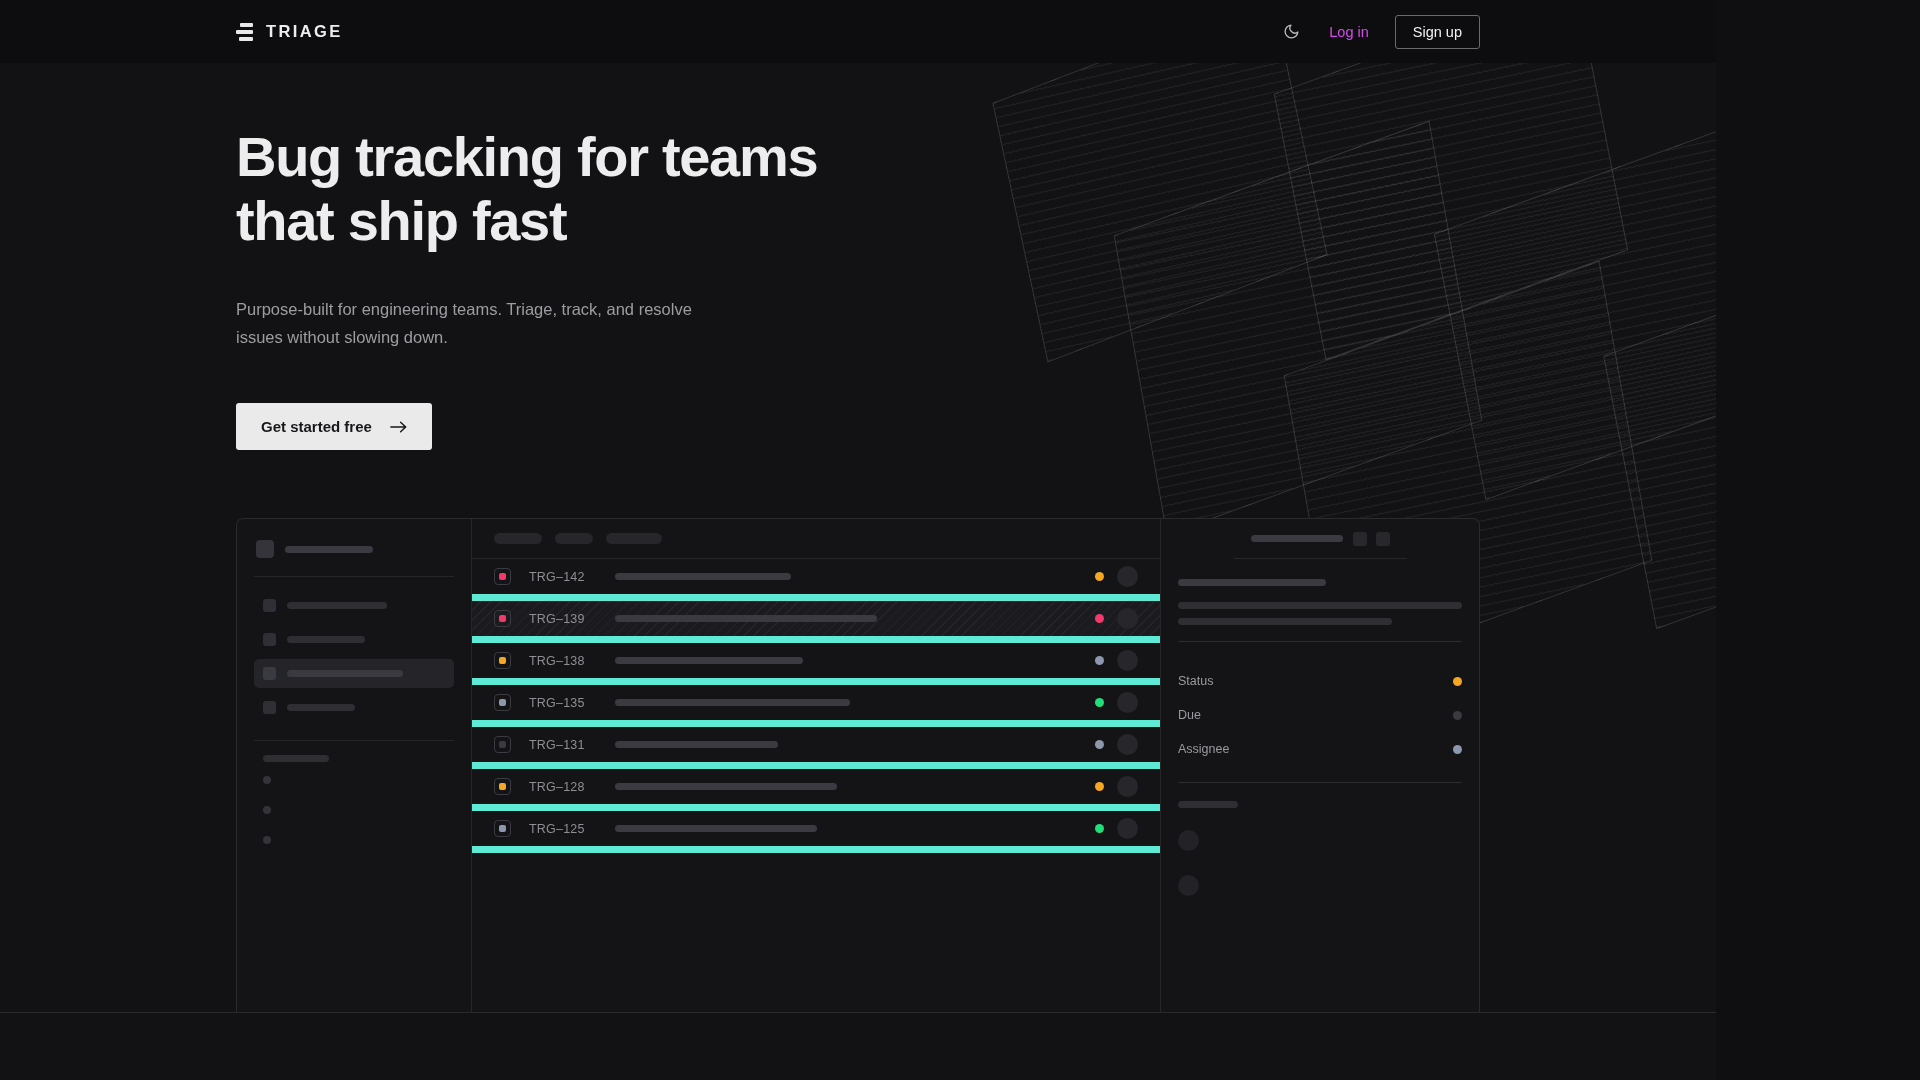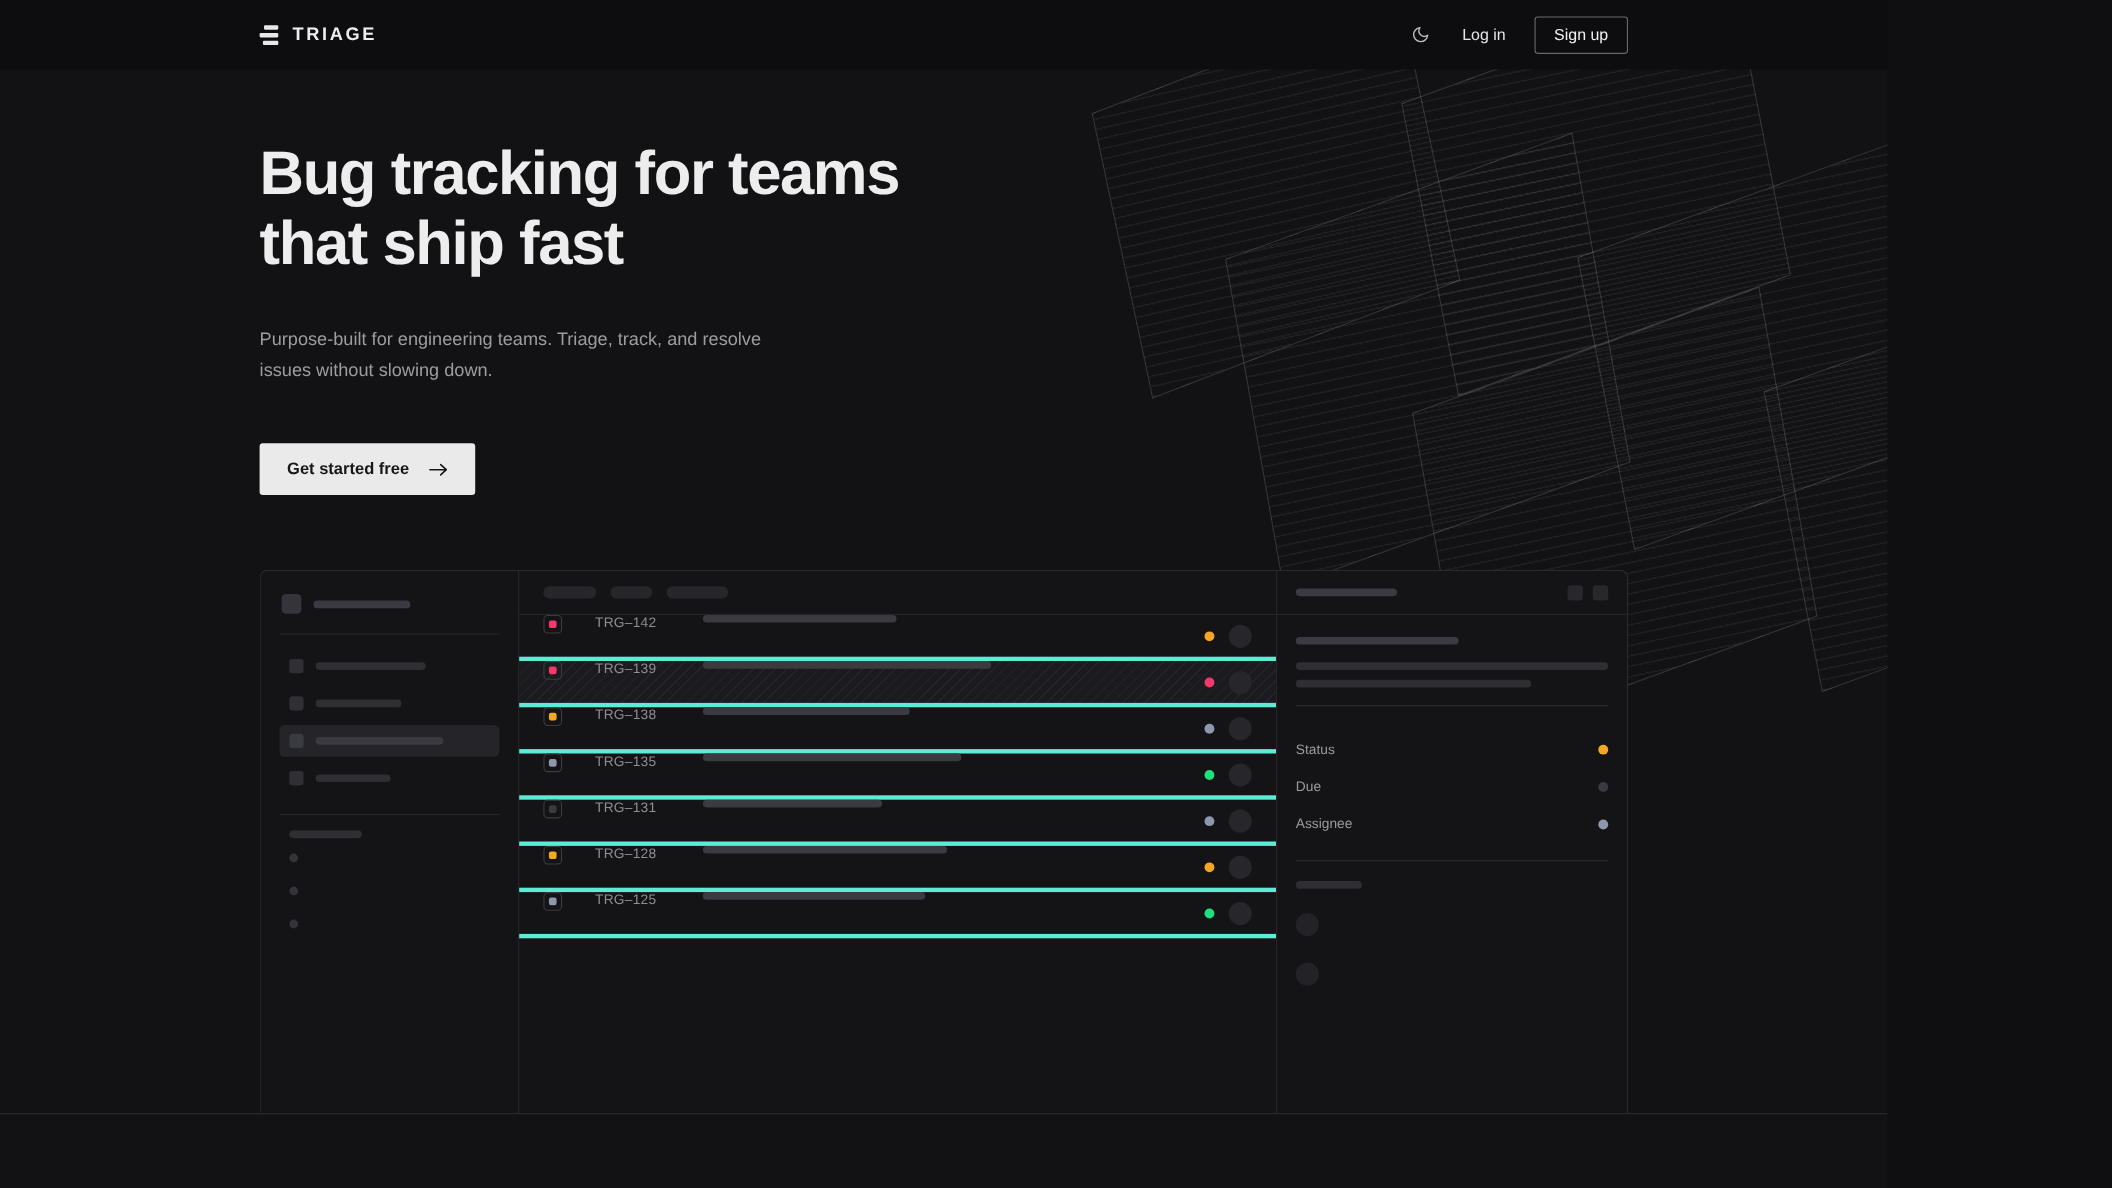--- a/index.html
+++ b/index.html
@@ -51,21 +51,21 @@
   .brand-mark i:nth-child(2) { width:17px; margin-left:0; }
   .brand-mark i:nth-child(3) { width:14px; margin-left:3px; }
   .brand-name {
     font-size:16.5px; font-weight:700; letter-spacing:2.4px; color:#ededee;
   }
   .nav-right { margin-left:auto; display:flex; align-items:center; gap:26px; }
   .icon-btn {
     width:24px; height:24px; display:flex; align-items:center; justify-content:center;
     color:#b9b9bb; cursor:pointer;
   }
-  .nav-link { font-size:14.5px; color:#e5e5e5; cursor:pointer; }
+  .nav-link { font-size:14.5px; color:#d946ef; cursor:pointer; }
   .btn-outline {
     border:1px solid #6a6a6e; border-radius:3px;
     padding:8px 17px; font-size:14.5px; color:#f2f2f3;
     background:transparent; cursor:pointer; font-family:inherit;
   }
 
   
   .hero { position:relative; z-index:3; padding:62px 236px 0; }
   .hero h1 {
     font-size:56px; line-height:1.14; font-weight:700;
@@ -117,23 +117,23 @@
   .m-sub i { display:block; width:8px; height:8px; border-radius:50%; background:#333339; }
 
   
   .m-list { flex:1; display:flex; flex-direction:column; border-right:1px solid #262629; min-width:0; }
   .m-toolbar {
     height:40px; display:flex; align-items:center; gap:13px;
     padding:0 22px; border-bottom:1px solid #262629;
   }
   .pill { height:11px; border-radius:6px; background:#26262b; }
   .m-row {
-    display:flex; gap:16px;
+    display:flex; align-items:center; gap:4px;
     height:42px; padding:0 0 0 22px;
-    border-bottom:4px solid #5eead4;
+    border-bottom:7px solid #5eead4;
     position:relative;
   }
   .m-row.hatched {
     background:
       repeating-linear-gradient(
         -45deg,
         rgba(255,255,255,0.045) 0px,
         rgba(255,255,255,0.045) 1px,
         rgba(255,255,255,0) 1px,
         rgba(255,255,255,0) 7px
@@ -151,21 +151,21 @@
     letter-spacing:0.2px;
   }
   .m-title-bar { height:7px; border-radius:4px; background:#3a3a40; margin-left:22px; }
   .m-row-right {
     margin-left:auto; display:flex; align-items:center; gap:13px; padding-right:22px; flex:none;
   }
   .m-pri { width:9px; height:9px; border-radius:50%; display:block; }
   .m-av { width:21px; height:21px; border-radius:50%; background:#26262b; display:block; }
 
   
-  .m-detail { width:318px; flex:none; display:flex; flex-direction:column; }
+  .m-detail { width:318px; flex:none; display:flex; flex-direction:column;align-items:center; }
   .m-det-head {
     height:40px; display:flex; align-items:center;
     padding:0 17px; border-bottom:1px solid #262629; gap:10px;
   }
   .m-det-sq { width:14px; height:14px; border-radius:3px; background:#27272c; flex:none; }
   .m-det-body { padding:20px 17px 0; }
   .m-meta { margin-top:22px; }
   .m-meta-row {
     display:flex; align-items:center; justify-content:space-between;
     padding:10px 0;

